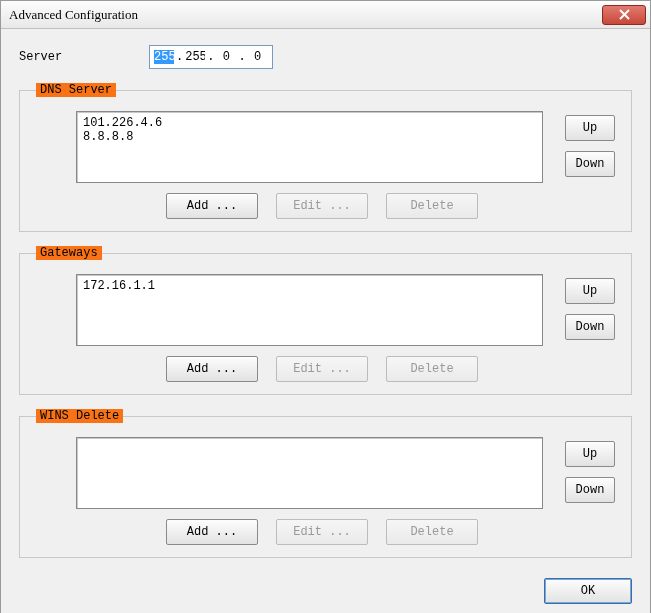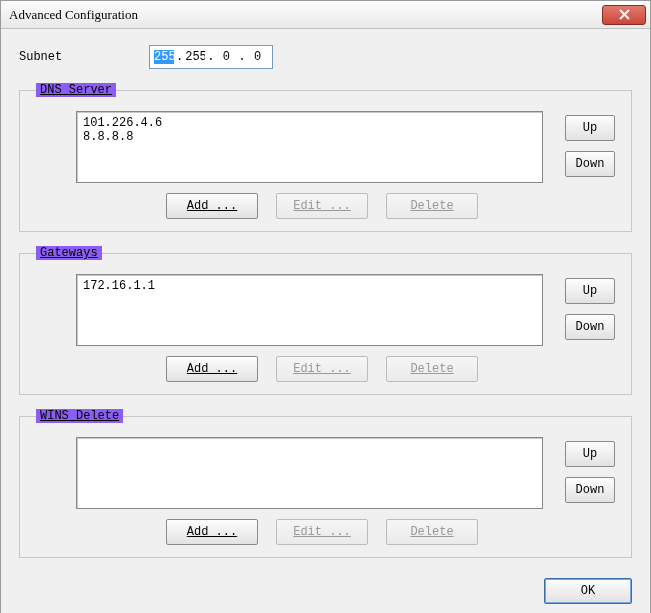--- a/index.html
+++ b/index.html
@@ -81,23 +81,22 @@
   }
   .ip-dot { padding: 0 2px; }
   fieldset.group {
     border: 1px solid #c8c8c8;
     margin: 0 0 14px 0;
     padding: 14px 16px 12px 16px;
     position: relative;
   }
   fieldset.group legend {
     padding: 0 4px;
-    background: #8b5cf6;
-    font-family: "Courier New", monospace;
-    text-decoration: underline;
+    background: #f97316;
+    font-family: "Courier New", monospace;
   }
   .group-body {
     display: flex;
     align-items: flex-start;
     gap: 22px;
   }
   .listbox {
     flex: 1;
     height: 72px;
     background: #fff;
@@ -132,21 +131,21 @@
     border-color: #bcbcbc;
     background: linear-gradient(#f6f6f6,#eaeaea);
     cursor: default;
   }
   .row-btns {
     display: flex;
     gap: 18px;
     margin-top: 10px;
     margin-left: 130px;
   }
-  .row-btns .btn { width: 92px; text-decoration: underline; }
+  .row-btns .btn { width: 92px; }
   .footer {
     display: flex;
     justify-content: flex-end;
     gap: 26px;
     padding: 6px 0 0 0;
   }
   .footer .btn { width: 88px; }
   .btn.default {
     border: 1px solid #3b6ea5;
     box-shadow: 0 0 0 1px #7aa7d9 inset;
@@ -162,21 +161,21 @@
       <svg width="11" height="11" viewBox="0 0 11 11">
         <line x1="1" y1="1" x2="10" y2="10" stroke="#fff" stroke-width="2"></line>
         <line x1="10" y1="1" x2="1" y2="10" stroke="#fff" stroke-width="2"></line>
       </svg>
     </div>
   </div>
 
   <div class="body">
 
     <div class="row-subnet">
-      <span class="lbl-subnet">Subnet</span>
+      <span class="lbl-subnet">Server</span>
       <div class="ip-box">
         <input class="ip-octet sel" value="255" style="">
         <span class="ip-dot">.</span>
         <input class="ip-octet" value="255" style="">
         <span class="ip-dot">.</span>
         <input class="ip-octet" value="0" style="">
         <span class="ip-dot">.</span>
         <input class="ip-octet" value="0" style="">
       </div>
     </div>

